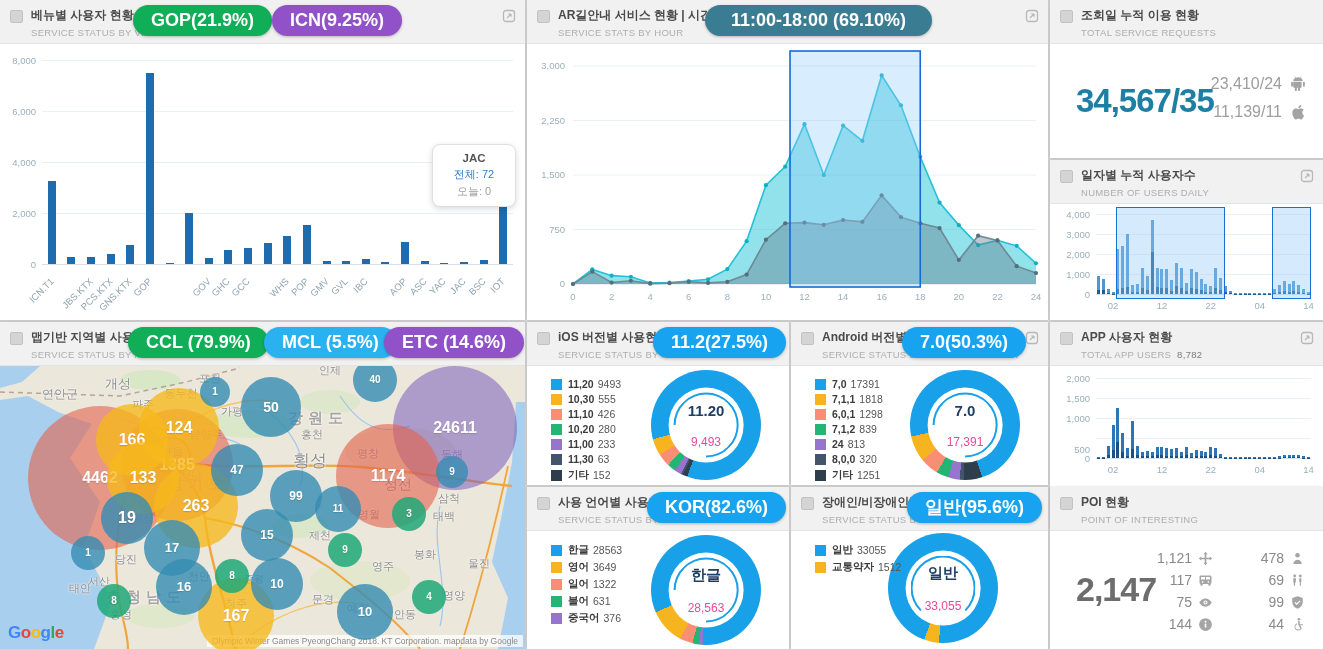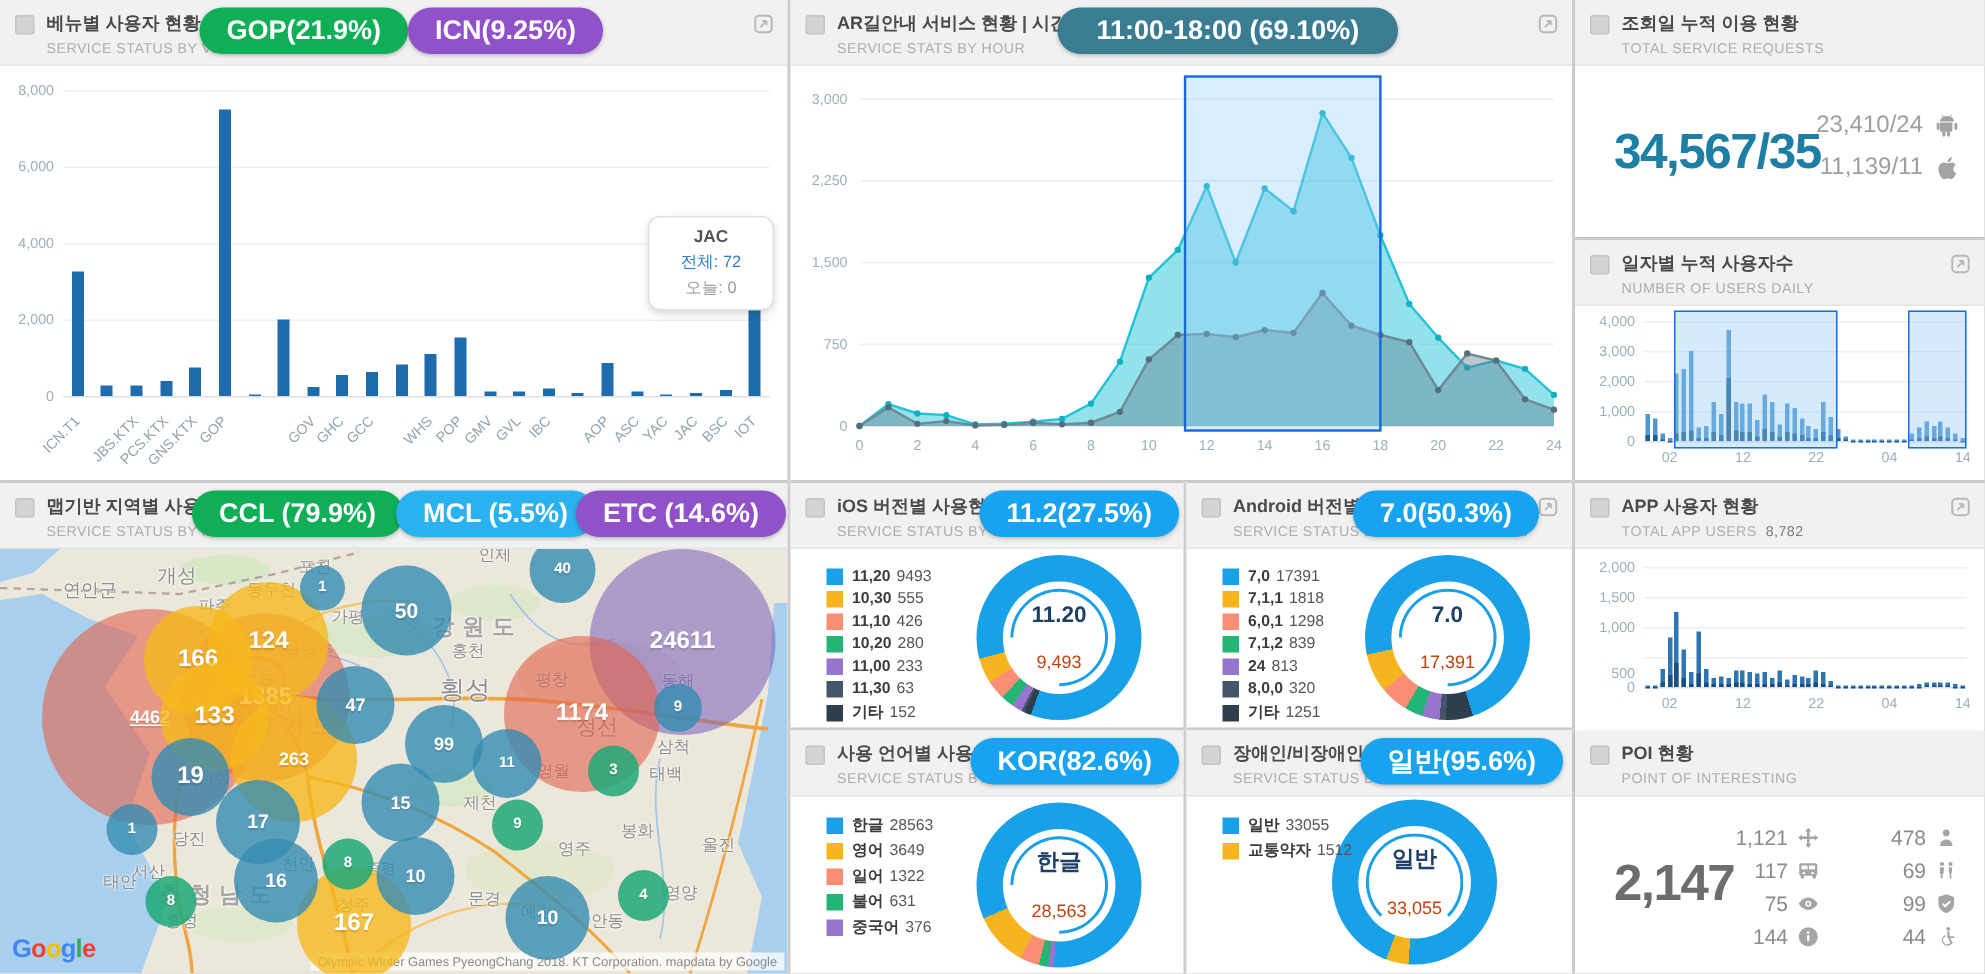--- a/index.html
+++ b/index.html
@@ -33,21 +33,21 @@
   .d-legend{position:absolute;left:24px;top:12px;z-index:2}
   .lg-row{display:flex;align-items:center;margin-bottom:3px}
   .sw{width:11px;height:11px;margin-right:6px;flex:none}
   .lg-lab{font-size:10.5px;font-weight:bold;color:#3c3c3c;margin-right:4px;white-space:nowrap}
   .lg-val{font-size:10.5px;color:#555}
   .donut{position:absolute;width:110px;height:110px;border-radius:50%;z-index:1}
   .hole{position:absolute;left:50%;top:50%;width:68%;height:68%;transform:translate(-50%,-50%);background:#fff;border-radius:50%;display:flex;flex-direction:column;align-items:center;justify-content:center}
   .ring{position:absolute;inset:5px;border:2px solid #18a0e8;border-radius:50%;border-left-color:transparent;transform:rotate(-45deg)}
   .ring.gap-bottom{border-left-color:#18a0e8;border-bottom-color:transparent;transform:none}
   .c-title{font-size:15px;font-weight:bold;color:#1e3f66;z-index:1}
-  .c-val{font-size:12px;color:#c2410c;margin-top:16px;z-index:1}
+  .c-val{font-size:12px;color:#ec4899;margin-top:16px;z-index:1}
   
   .poi-body{display:flex;align-items:center;height:117px;position:relative}
   .poi-total{font-size:34px;font-weight:bold;color:#6d6d6d;margin-left:26px;letter-spacing:-1px}
   .poi-col{position:absolute;top:16px}
   .poi-row{display:flex;align-items:center;justify-content:flex-end;height:22px;font-size:14px;color:#8a8a8a}
   .poi-row .pv{min-width:42px;text-align:right}
   .poi-row svg,.poi-row .uicon{margin-left:6px}
   
   .map-body{position:relative;width:525px;height:283px;overflow:hidden;background:#ece7db}
   .mlab{position:absolute;color:#8d8d8d;white-space:nowrap;transform:translate(-50%,-50%);text-shadow:0 0 2px #fff,0 0 2px #fff;z-index:2}
@@ -450,25 +450,25 @@
         <div class="mlab" style="left: 121px; top: 248px; font-size: 11px;">홍성</div>
         <div class="mlab" style="left: 236px; top: 237px; font-size: 11px;">청주</div>
         <div class="mlab" style="left: 254px; top: 213px; font-size: 10px;">증평</div>
         <div class="mlab" style="left: 383px; top: 200px; font-size: 11px;">영주</div>
         <div class="mlab" style="left: 425px; top: 188px; font-size: 11px;">봉화</div>
         <div class="mlab" style="left: 479px; top: 197px; font-size: 11px;">울진</div>
         <div class="mlab" style="left: 323px; top: 233px; font-size: 11px;">문경</div>
         <div class="mlab" style="left: 358px; top: 242px; font-size: 11px;">예천</div>
         <div class="mlab" style="left: 405px; top: 248px; font-size: 11px;">안동</div>
         <div class="mlab" style="left: 454px; top: 229px; font-size: 11px;">영양</div>
-        <div class="bub" style="left: 28px; top: 40px; width: 144px; height: 144px; line-height: 144px; background: rgba(228, 98, 76, 0.6); font-size: 12px; z-index: 28; text-decoration: underline;">4462</div>
+        <div class="bub" style="left: 28px; top: 40px; width: 144px; height: 144px; line-height: 144px; background: rgba(228, 98, 76, 0.6); font-size: 16px; z-index: 28;">4462</div>
         <div class="bub" style="left: 393px; top: 0px; width: 124px; height: 124px; line-height: 124px; background: rgba(122, 92, 186, 0.55); font-size: 16px; z-index: 38;">24611</div>
         <div class="bub" style="left: 121px; top: 43px; width: 112px; height: 112px; line-height: 112px; background: rgba(228, 98, 76, 0.6); font-size: 16px; z-index: 44;">1385</div>
         <div class="bub" style="left: 336px; top: 58px; width: 104px; height: 104px; line-height: 104px; background: rgba(228, 98, 76, 0.6); font-size: 16px; z-index: 48;">1174</div>
-        <div class="bub" style="left: 154px; top: 98px; width: 84px; height: 84px; line-height: 84px; background: rgba(246, 184, 27, 0.78); font-size: 12px; z-index: 58;">263</div>
+        <div class="bub" style="left: 154px; top: 98px; width: 84px; height: 84px; line-height: 84px; background: rgba(246, 184, 27, 0.78); font-size: 16px; z-index: 58;">263</div>
         <div class="bub" style="left: 139px; top: 22px; width: 80px; height: 80px; line-height: 80px; background: rgba(246, 184, 27, 0.78); font-size: 16px; z-index: 60;">124</div>
         <div class="bub" style="left: 198px; top: 212px; width: 76px; height: 76px; line-height: 76px; background: rgba(246, 184, 27, 0.78); font-size: 16px; z-index: 62;">167</div>
         <div class="bub" style="left: 96px; top: 38px; width: 72px; height: 72px; line-height: 72px; background: rgba(246, 184, 27, 0.78); font-size: 16px; z-index: 64;">166</div>
         <div class="bub" style="left: 107px; top: 76px; width: 72px; height: 72px; line-height: 72px; background: rgba(246, 184, 27, 0.78); font-size: 16px; z-index: 64;">133</div>
         <div class="bub" style="left: 241px; top: 11px; width: 60px; height: 60px; line-height: 60px; background: rgba(52, 140, 178, 0.8); font-size: 14px; z-index: 70;">50</div>
         <div class="bub" style="left: 337px; top: 218px; width: 56px; height: 56px; line-height: 56px; background: rgba(52, 140, 178, 0.8); font-size: 13px; z-index: 72;">10</div>
         <div class="bub" style="left: 144px; top: 154px; width: 56px; height: 56px; line-height: 56px; background: rgba(52, 140, 178, 0.8); font-size: 13px; z-index: 72;">17</div>
         <div class="bub" style="left: 156px; top: 193px; width: 56px; height: 56px; line-height: 56px; background: rgba(52, 140, 178, 0.8); font-size: 13px; z-index: 72;">16</div>
         <div class="bub" style="left: 211px; top: 78px; width: 52px; height: 52px; line-height: 52px; background: rgba(52, 140, 178, 0.8); font-size: 12px; z-index: 74;">47</div>
         <div class="bub" style="left: 270px; top: 104px; width: 52px; height: 52px; line-height: 52px; background: rgba(52, 140, 178, 0.8); font-size: 12px; z-index: 74;">99</div>

